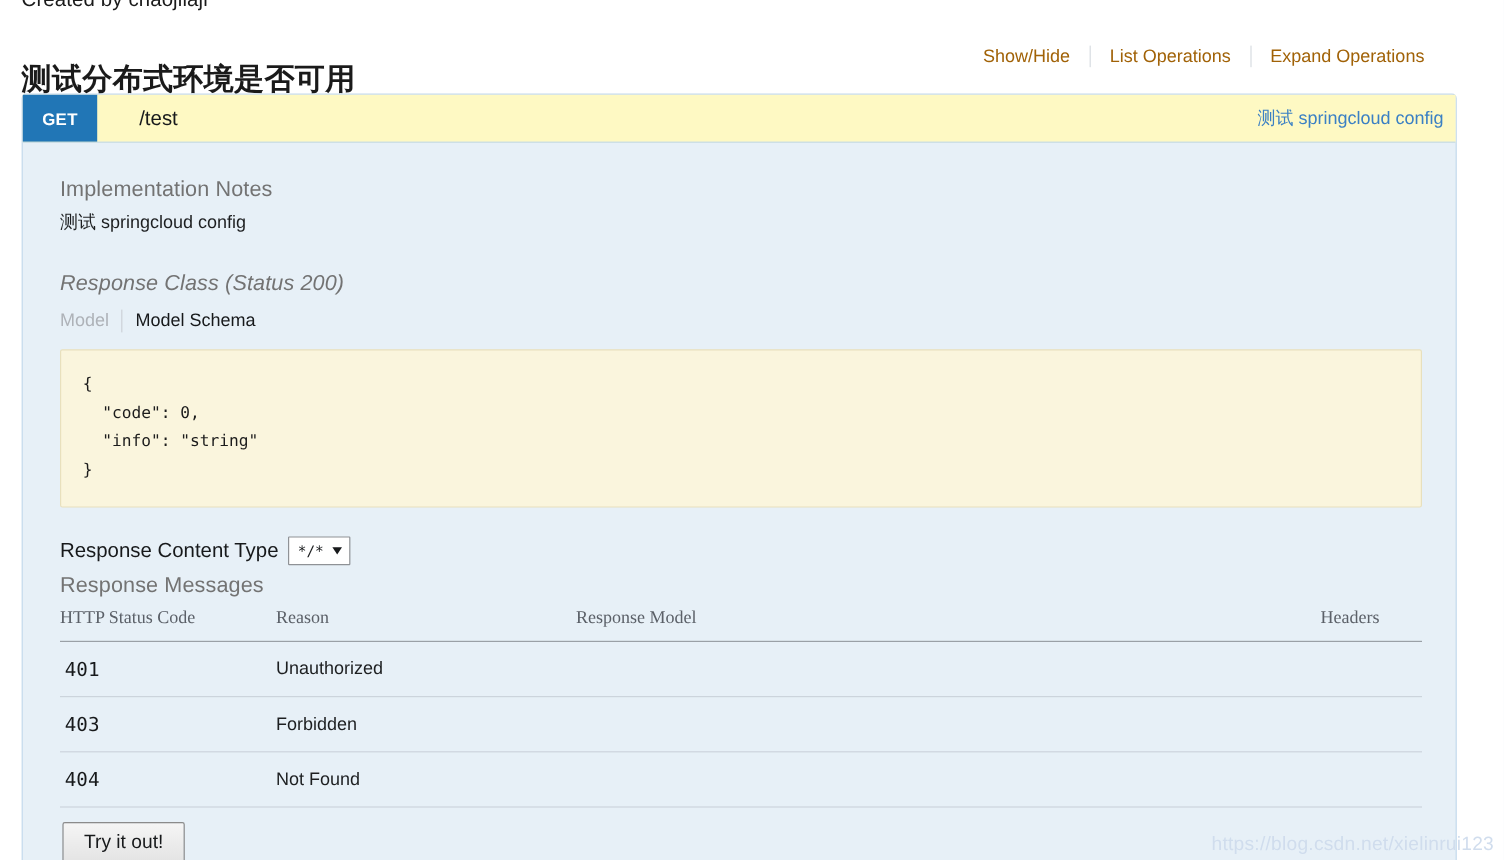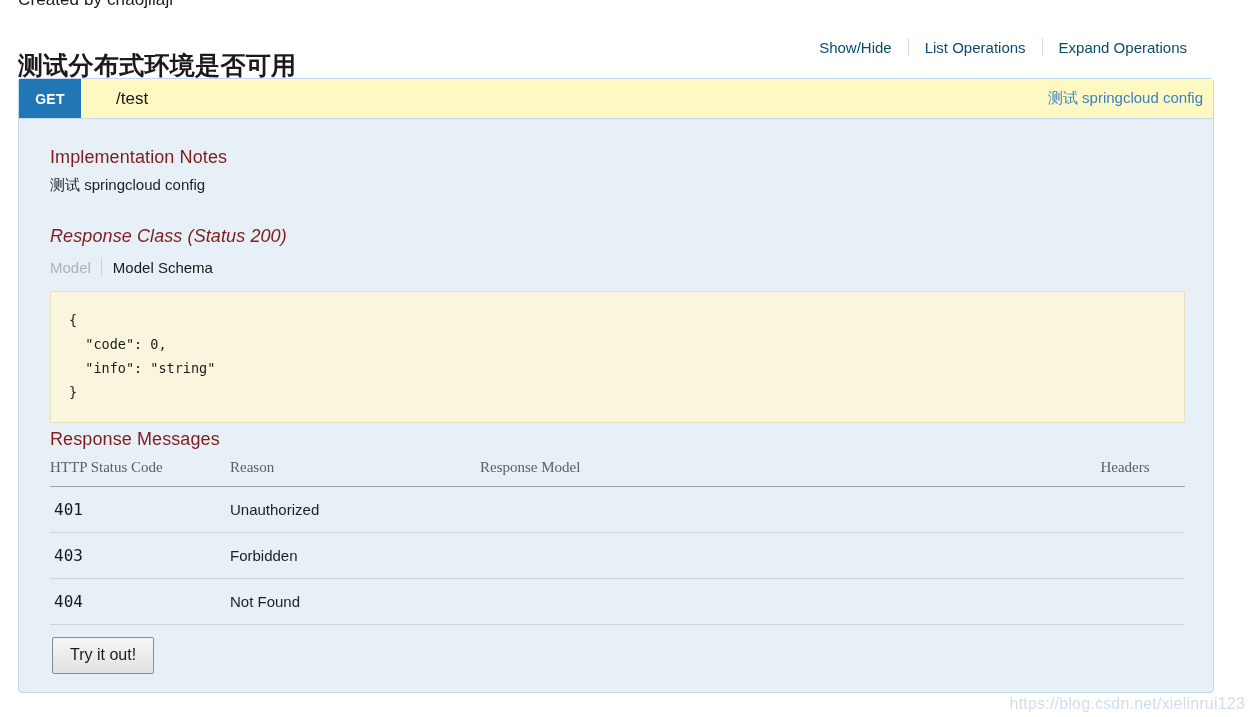--- a/index.html
+++ b/index.html
@@ -48,21 +48,21 @@
   .resource-options {
     position: absolute;
     right: 50px;
     top: 10px;
     display: flex;
     align-items: center;
     gap: 0;
   }
   .resource-options a {
     font-size: 15px;
-    color: #0c4a6e;
+    color: #a16207;
     text-decoration: none;
     padding: 0 16px;
     white-space: nowrap;
   }
   .opt-divider {
     width: 1px;
     height: 18px;
     background: #d7dce2;
   }
 
@@ -114,21 +114,21 @@
     text-decoration: none;
     white-space: nowrap;
   }
 
   
   .op-content {
     padding: 28px 30px 0 31px;
     position: relative;
   }
   .section-title {
-    color: #7f1d1d;
+    color: #737373;
     font-size: 18px;
     font-weight: normal;
     margin: 0;
     letter-spacing: 0.1px;
   }
   .notes-text {
     font-size: 15px;
     color: #1d1f21;
     margin: 8px 0 0 0;
   }
@@ -314,20 +314,27 @@
       <span class="tab active">Model Schema</span>
     </div>
 
     <div class="schema-box">
       <pre>{
   "code": 0,
   "info": "string"
 }</pre>
     </div>
 
+    <div class="content-type-row">
+      <span class="content-type-label">Response Content Type</span>
+      <span class="content-type-select">
+        <span>*/*</span>
+        <span class="caret"></span>
+      </span>
+    </div>
 
     <h4 class="section-title rm-title">Response Messages</h4>
 
     <table class="resp-table">
       <thead>
         <tr>
           <th class="col-status">HTTP Status Code</th>
           <th class="col-reason">Reason</th>
           <th class="col-model">Response Model</th>
           <th class="col-headers">Headers</th>

